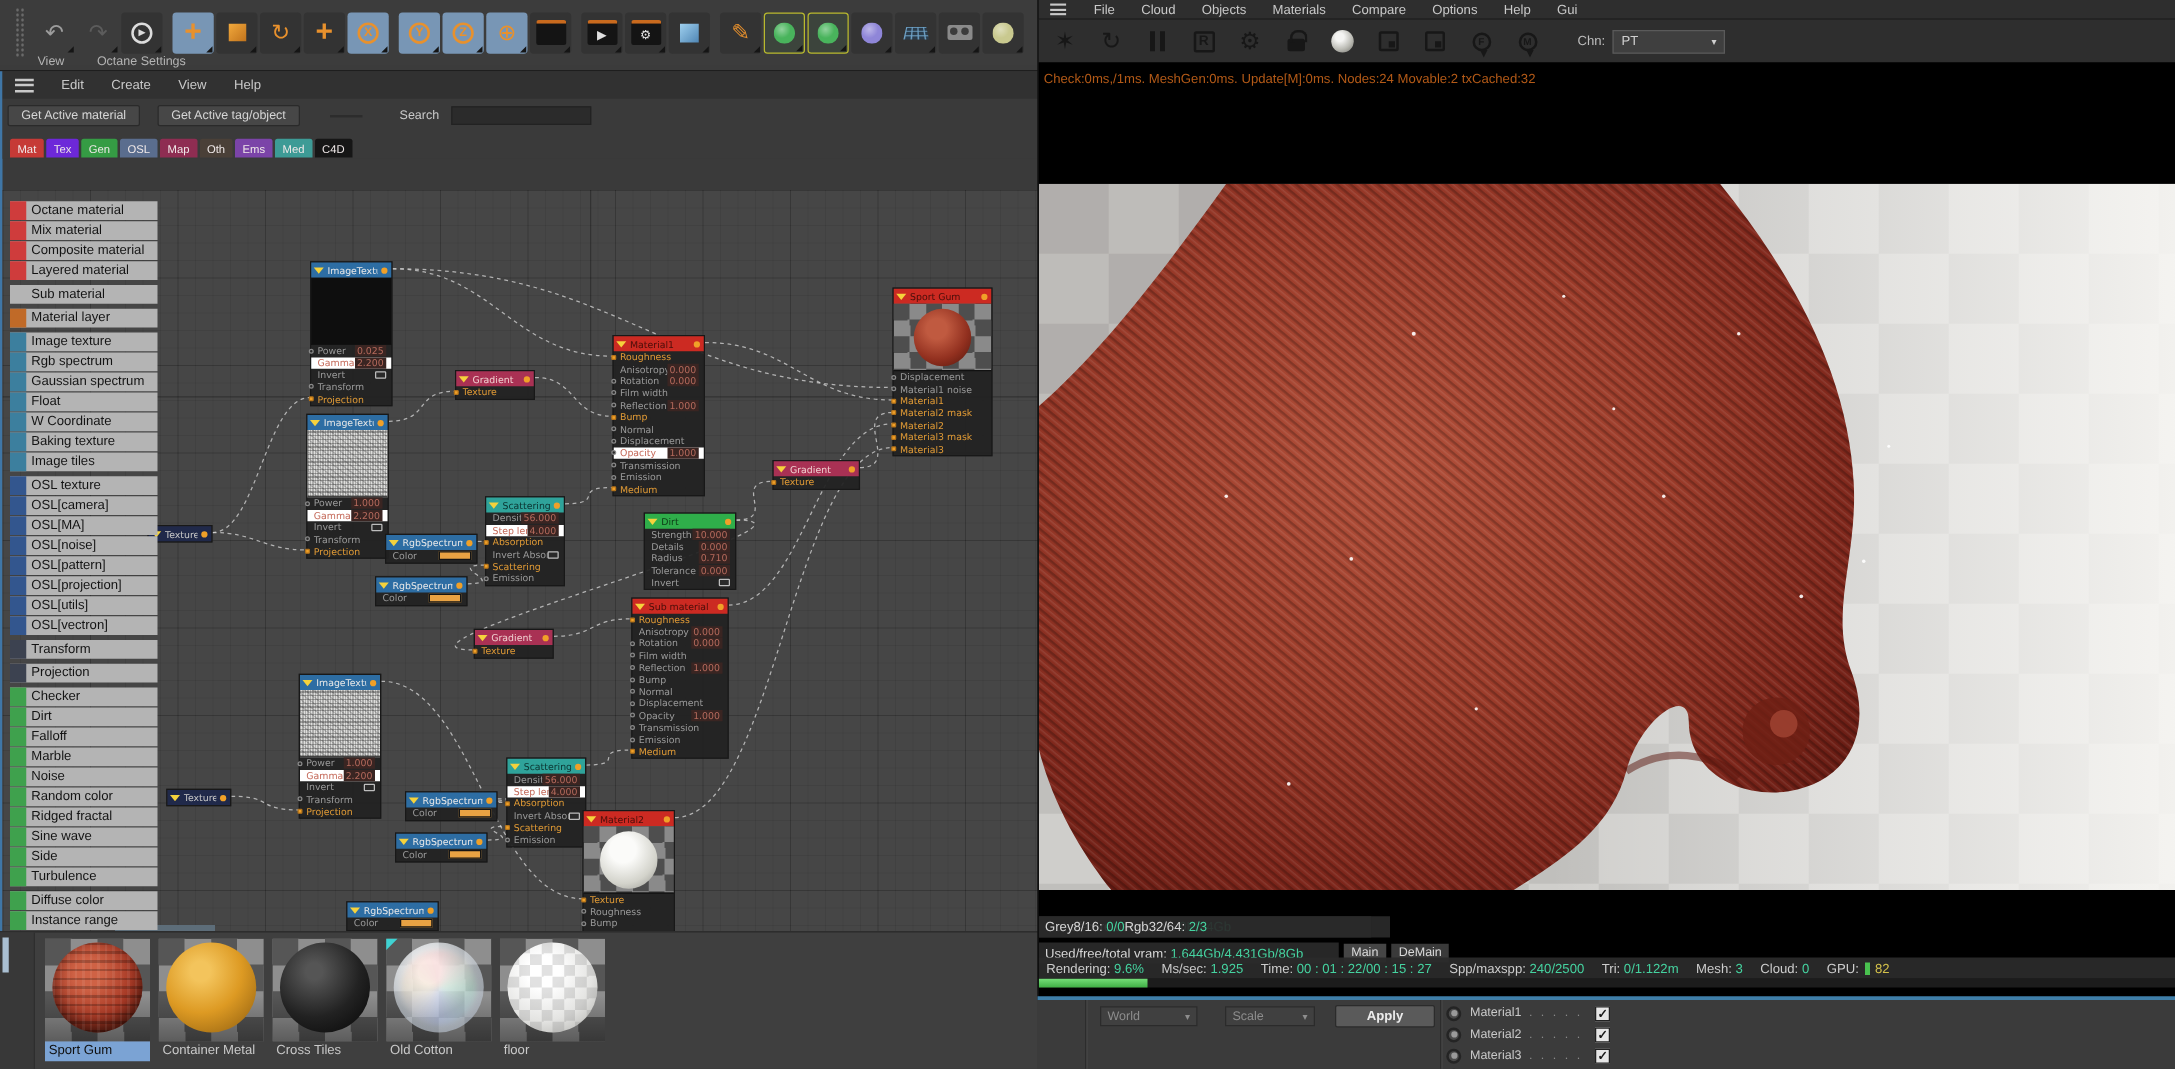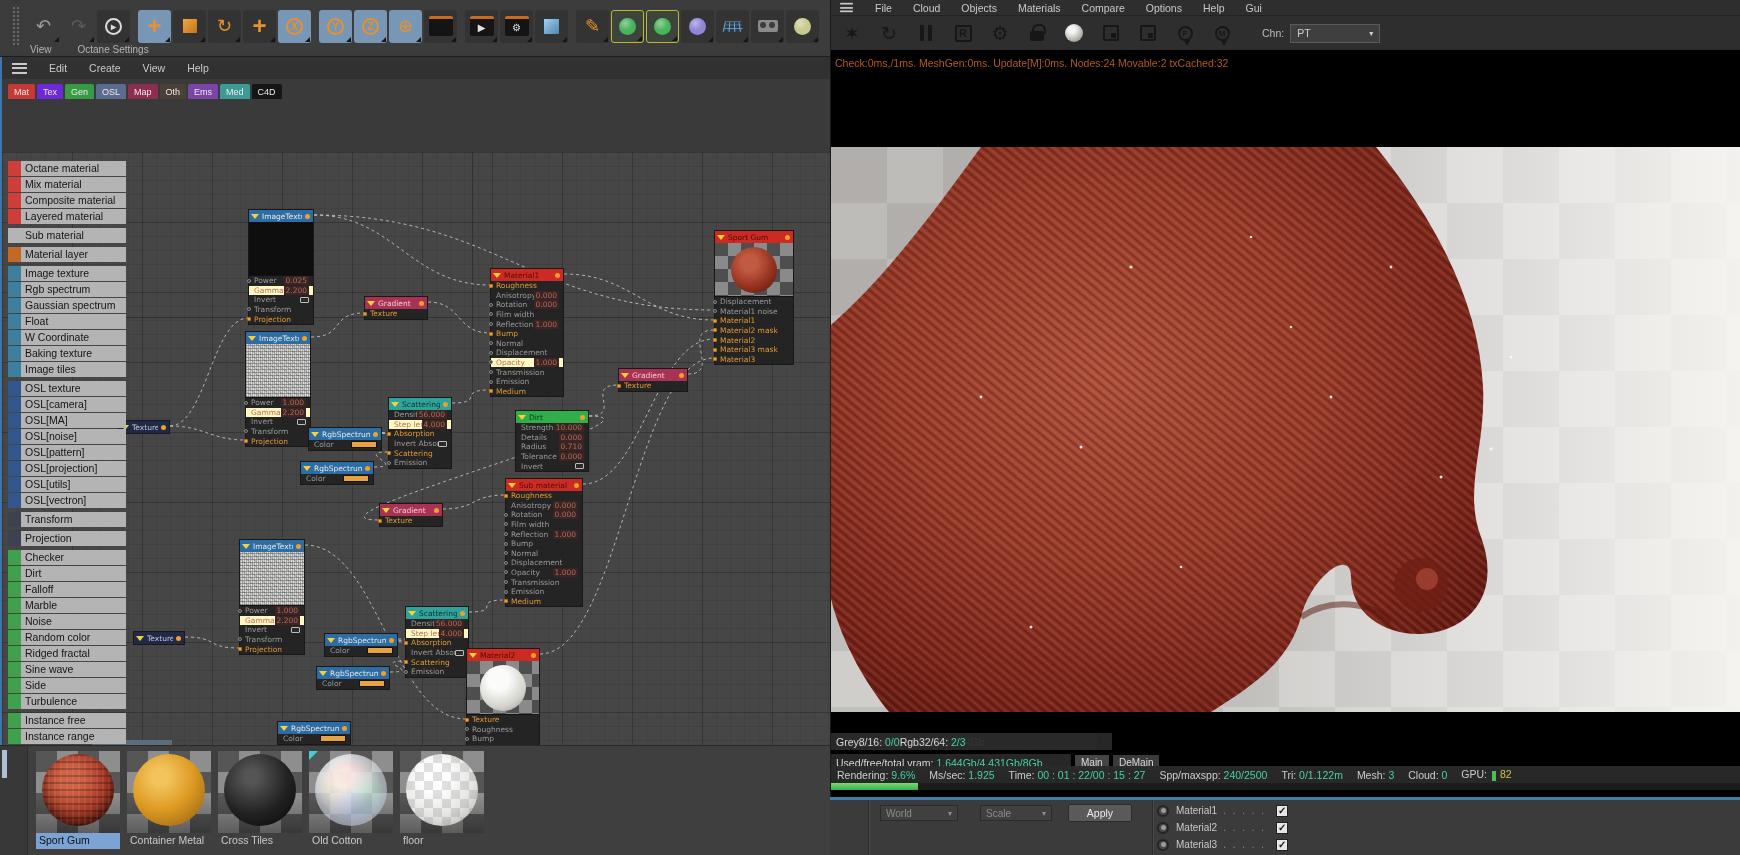--- a/index.html
+++ b/index.html
@@ -100,21 +100,21 @@
   .t-knit::after { background:radial-gradient(circle at 40% 35%, #c05a40 0 20%, #92301f 60%, #4e130a 100%); }
   .t-pearl::after { background:radial-gradient(circle at 40% 32%, #fbfbf9 0 25%, #d3d3cb 65%, #90908a 100%); }
   .n-row { height:9.6px; display:flex; align-items:center; padding:0 4px 0 5px; position:relative;
     white-space:nowrap; }
   .n-row .pin { position:absolute; left:-2px; top:2.6px; width:4px; height:4px; border:1px solid #8a8a8a;
     border-radius:50%; background:#2a2a2a; }
   .n-row.lnk .pin { background:#f0a028; border-color:#b5741a; border-radius:1px; }
   .n-row .lab { flex:1; overflow:hidden; }
   .n-row.lnk .lab { color:#e09a35; }
   .n-row .val { background:#3a2522; color:#b56a5c; padding:0 2px; min-width:24px; text-align:right; }
-  .n-row.hot { background:#fef9c3; }
+  .n-row.hot { background:#ffffff; }
   .n-row.hot .lab { color:#c56a5a; }
   .n-row .cb { width:9px; height:6px; border:1px solid #bdbdbd; background:#2a2a2a; border-radius:1px; }
   .n-row .swatch { width:26px; height:7px; background:#e8a243; border:1px solid #141414; }
 
   
   .mat-manager { position:absolute; left:0; top:745px; width:830px; height:110px; background:#3f3f3f;
     border-top:1px solid #2a2a2a; }
   .mm-rail { position:absolute; left:0; top:0; width:28px; height:100%; background:#383838;
     border-right:1px solid #2e2e2e; }
   .mm-scroll { position:absolute; left:2px; top:4px; width:5px; height:28px; background:#a9bfd2; }
@@ -315,20 +315,27 @@
   </div>
 
   <div class="node-editor">
     <div class="ne-menubar">
       <span class="burger"></span>
       <span>Edit</span>
       <span>Create</span>
       <span>View</span>
       <span>Help</span>
     </div>
+    <div class="ne-buttonrow">
+      <div class="ne-btn" style="margin-left:4px;">Get Active material</div>
+      <div class="ne-btn" style="margin-left:14px;">Get Active tag/object</div>
+      <div style="width:26px; height:2px; background:#2c2c2c; margin-left:24px;"></div>
+      <span style="margin-left:30px;">Search</span>
+      <div class="ne-search-input" style="margin-left:10px;"></div>
+    </div>
     <div class="ne-tabs" id="ne-tabs">
         <div class="cat-tab" style="background: rgb(198, 58, 54);">Mat</div>
         <div class="cat-tab" style="background: #6d28d9;">Tex</div>
         <div class="cat-tab" style="background: rgb(53, 156, 68);">Gen</div>
         <div class="cat-tab" style="background: rgb(90, 109, 142);">OSL</div>
         <div class="cat-tab" style="background: rgb(142, 45, 82);">Map</div>
         <div class="cat-tab" style="background: rgb(74, 64, 56);">Oth</div>
         <div class="cat-tab" style="background: rgb(123, 68, 168);">Ems</div>
         <div class="cat-tab" style="background: rgb(61, 155, 150);">Med</div>
         <div class="cat-tab" style="background: rgb(22, 22, 22);">C4D</div>
@@ -952,21 +959,21 @@
             <span class="sb-bar" style="background: rgb(63, 161, 77);"></span>
             <span class="sb-label">Side</span>
           </div>
           <div class="sb-item">
             <span class="sb-bar" style="background: rgb(63, 161, 77);"></span>
             <span class="sb-label">Turbulence</span>
           </div>
           <div class="sb-gap"></div>
           <div class="sb-item">
             <span class="sb-bar" style="background: rgb(63, 161, 77);"></span>
-            <span class="sb-label">Instance free</span>
+            <span class="sb-label">Diffuse color</span>
           </div>
           <div class="sb-item">
             <span class="sb-bar" style="background: rgb(63, 161, 77);"></span>
             <span class="sb-label">Instance range</span>
           </div>
         </div>
     </div>
   </div>
 
   <div class="mat-manager">
@@ -1162,21 +1169,21 @@
   <div class="br-panel">
     <div class="br-div" style="left:38px;"></div>
     <div class="dd" style="left:50px; top:5px; width:78px;">
       <span>World</span>
         <span style="font-size:8px;">▾</span>
     </div>
     <div class="dd" style="left:150px; top:5px; width:72px;">
       <span>Scale</span>
         <span style="font-size:8px;">▾</span>
     </div>
-    <div class="apply-btn" style="left:238px; top:4px; width:64px;">Apply</div>
+    <div class="apply-btn" style="left:238px; top:4px; width:80px;font-weight:bold;">Apply</div>
     <div class="br-div" style="left:322px;"></div>
     <div id="mat-rows">
         <div class="mat-row" style="top: 2px;">
           <span class="radio"></span>
           <span>Material1</span>
           <span class="dots">. . . . .</span>
           <span class="chk">✓</span>
         </div>
         <div class="mat-row" style="top: 19px;">
           <span class="radio"></span>

